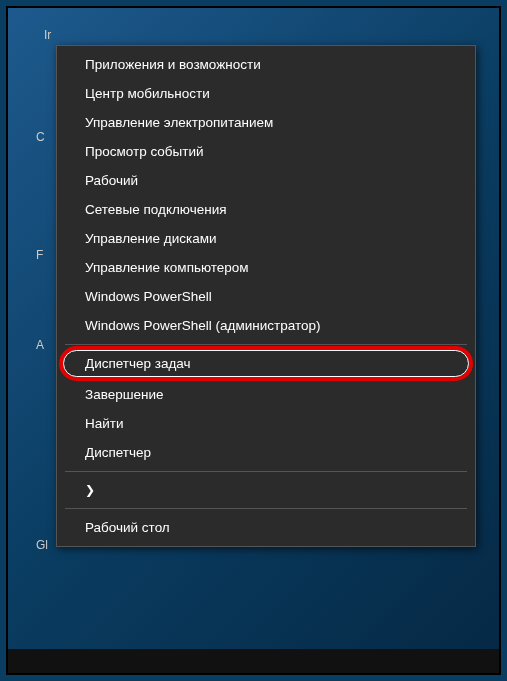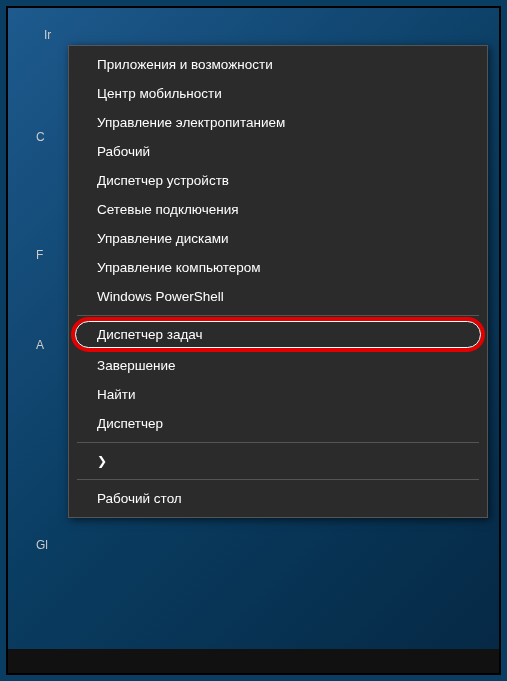--- a/index.html
+++ b/index.html
@@ -40,21 +40,21 @@
       position: absolute;
       left: 0;
       right: 0;
       bottom: 0;
       height: 24px;
       background: #111;
     }
     .context-menu {
       position: absolute;
       top: 37px;
-      left: 60px;
+      left: 48px;
       width: 420px;
       background: #2b2b2b;
       border: 1px solid #555;
       box-shadow: 2px 2px 8px rgba(0,0,0,0.6);
       padding: 4px 0;
     }
     .menu-item {
       display: flex;
       align-items: center;
       justify-content: space-between;
@@ -118,36 +118,39 @@
     <div class="menu-item">
         <span>Приложения и возможности</span>
       </div>
     <div class="menu-item">
         <span>Центр мобильности</span>
       </div>
     <div class="menu-item">
         <span>Управление электропитанием</span>
       </div>
     <div class="menu-item">
-        <span>Рабочий</span>
+        <span>Просмотр событий</span>
       </div>
     <div class="menu-item">
-        <span>Диспетчер устройств</span>
+        <span>Рабочий</span>
       </div>
     <div class="menu-item">
         <span>Сетевые подключения</span>
       </div>
     <div class="menu-item">
         <span>Управление дисками</span>
       </div>
     <div class="menu-item">
         <span>Управление компьютером</span>
       </div>
     <div class="menu-item">
         <span>Windows PowerShell</span>
+      </div>
+    <div class="menu-item">
+        <span>Windows PowerShell (администратор)</span>
       </div>
 
     <div class="separator"></div>
 
     <div class="highlight-wrap">
       <div class="menu-item">
           <span>Диспетчер задач</span>
         </div>
       <div class="highlight-ring"></div>
       <div class="highlight-inner"></div>

